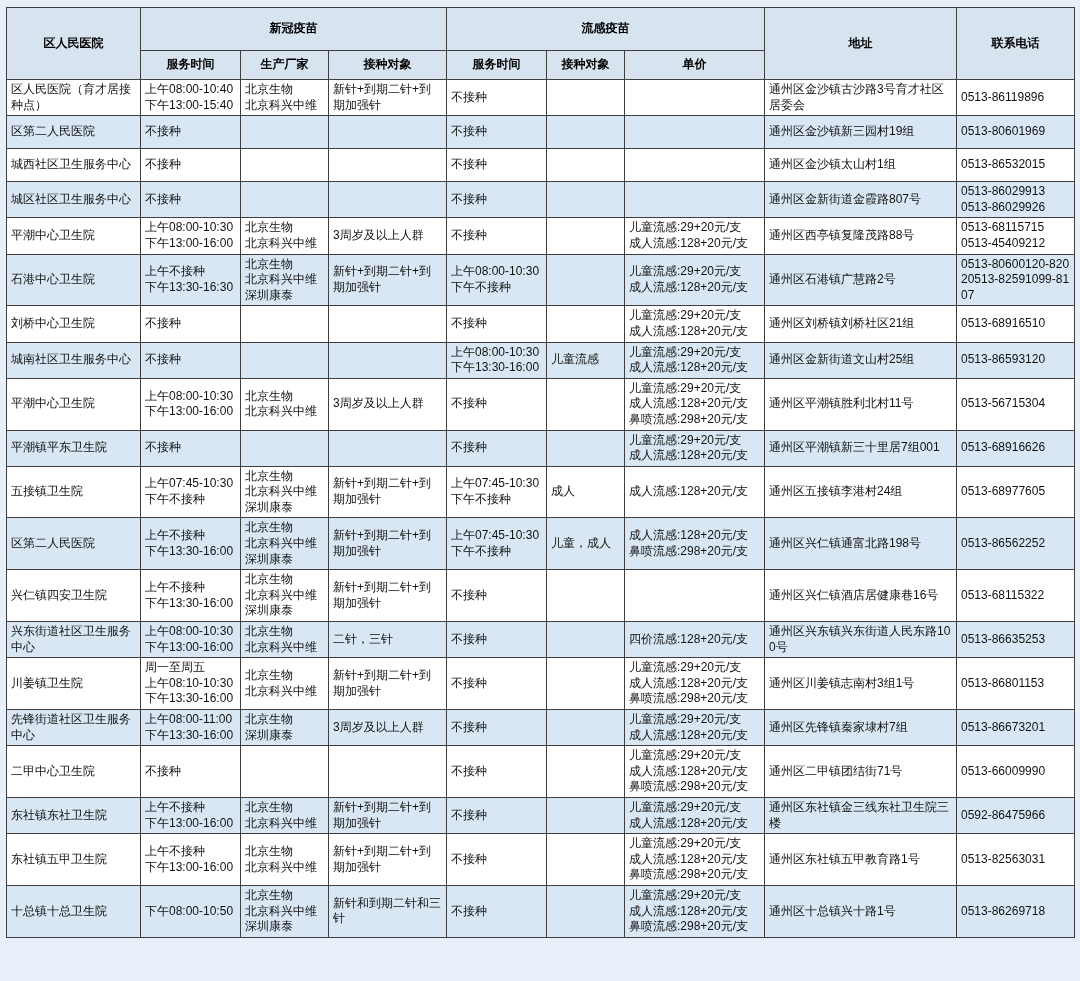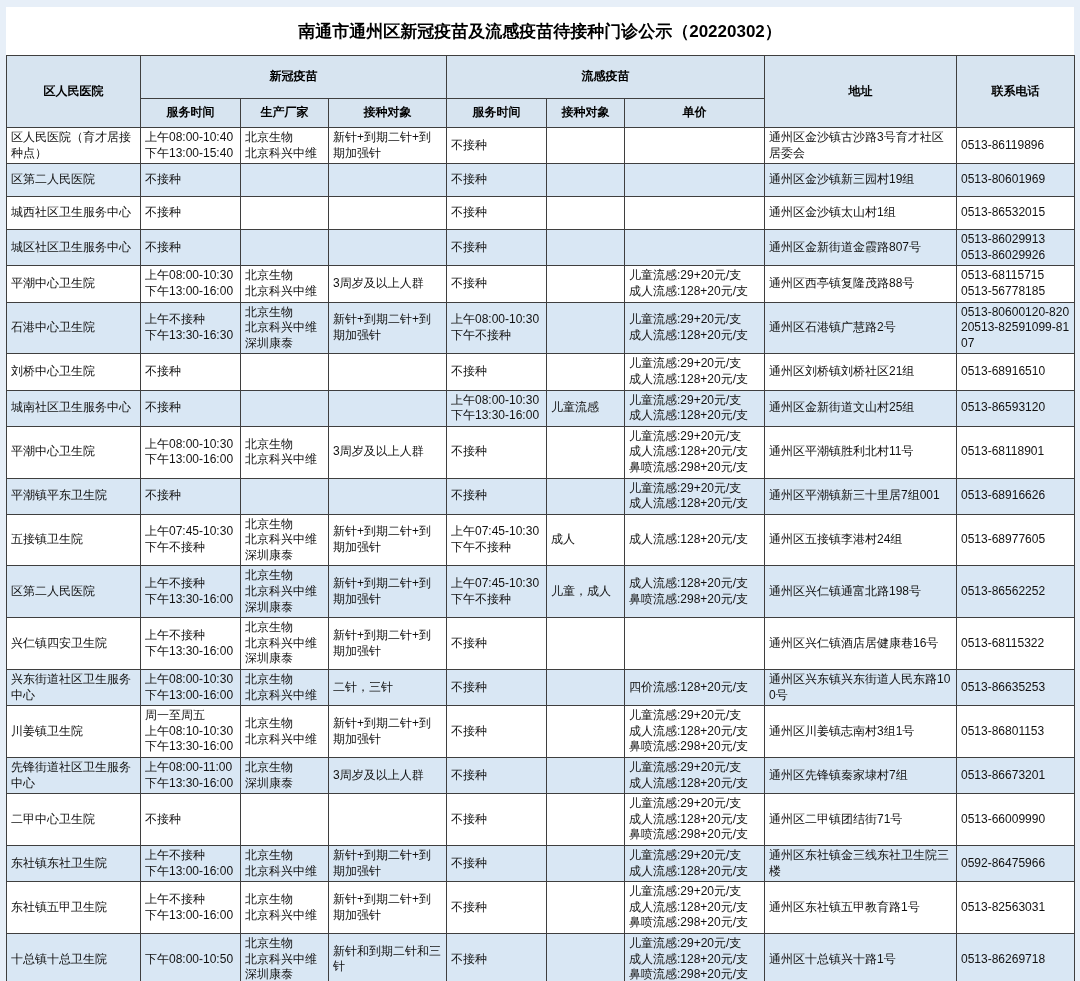--- a/index.html
+++ b/index.html
@@ -45,21 +45,20 @@
   tbody td{height:28px;background:#ffffff;}
   tbody tr:nth-child(even) td{background:#d9e7f4;}
   td.c-unit{font-size:12px;margin-top:30px;}
 </style>
 </head>
 <body>
 
 <div class="frame">
   <div class="sheet">
 
-    <div class="title">南通市通州区新冠疫苗及流感疫苗待接种门诊公示（20220302）</div>
 
     <table>
       <colgroup>
         <col style="width:134px">
         <col style="width:100px">
         <col style="width:88px">
         <col style="width:118px">
         <col style="width:100px">
         <col style="width:78px">
         <col style="width:140px">
@@ -137,21 +136,21 @@
 下午13:00-16:00</td>
             <td class="c-maker">北京生物
 北京科兴中维</td>
             <td class="c-covid-target">3周岁及以上人群</td>
             <td class="c-flu-time">不接种</td>
             <td class="c-flu-target"></td>
             <td class="c-price">儿童流感:29+20元/支
 成人流感:128+20元/支</td>
             <td class="c-address">通州区西亭镇复隆茂路88号</td>
             <td class="c-phone">0513-68115715
-0513-56778185</td>
+0513-45409212</td>
           </tr>
           <tr>
             <td class="c-unit">石港中心卫生院</td>
             <td class="c-covid-time">上午不接种
 下午13:30-16:30</td>
             <td class="c-maker">北京生物
 北京科兴中维
 深圳康泰</td>
             <td class="c-covid-target">新针+到期二针+到期加强针</td>
             <td class="c-flu-time">上午08:00-10:30
@@ -193,21 +192,21 @@
 下午13:00-16:00</td>
             <td class="c-maker">北京生物
 北京科兴中维</td>
             <td class="c-covid-target">3周岁及以上人群</td>
             <td class="c-flu-time">不接种</td>
             <td class="c-flu-target"></td>
             <td class="c-price">儿童流感:29+20元/支
 成人流感:128+20元/支
 鼻喷流感:298+20元/支</td>
             <td class="c-address">通州区平潮镇胜利北村11号</td>
-            <td class="c-phone">0513-68118901</td>
+            <td class="c-phone">0513-56715304</td>
           </tr>
           <tr>
             <td class="c-unit">平潮镇平东卫生院</td>
             <td class="c-covid-time">不接种</td>
             <td class="c-maker"></td>
             <td class="c-covid-target"></td>
             <td class="c-flu-time">不接种</td>
             <td class="c-flu-target"></td>
             <td class="c-price">儿童流感:29+20元/支
 成人流感:128+20元/支</td>

